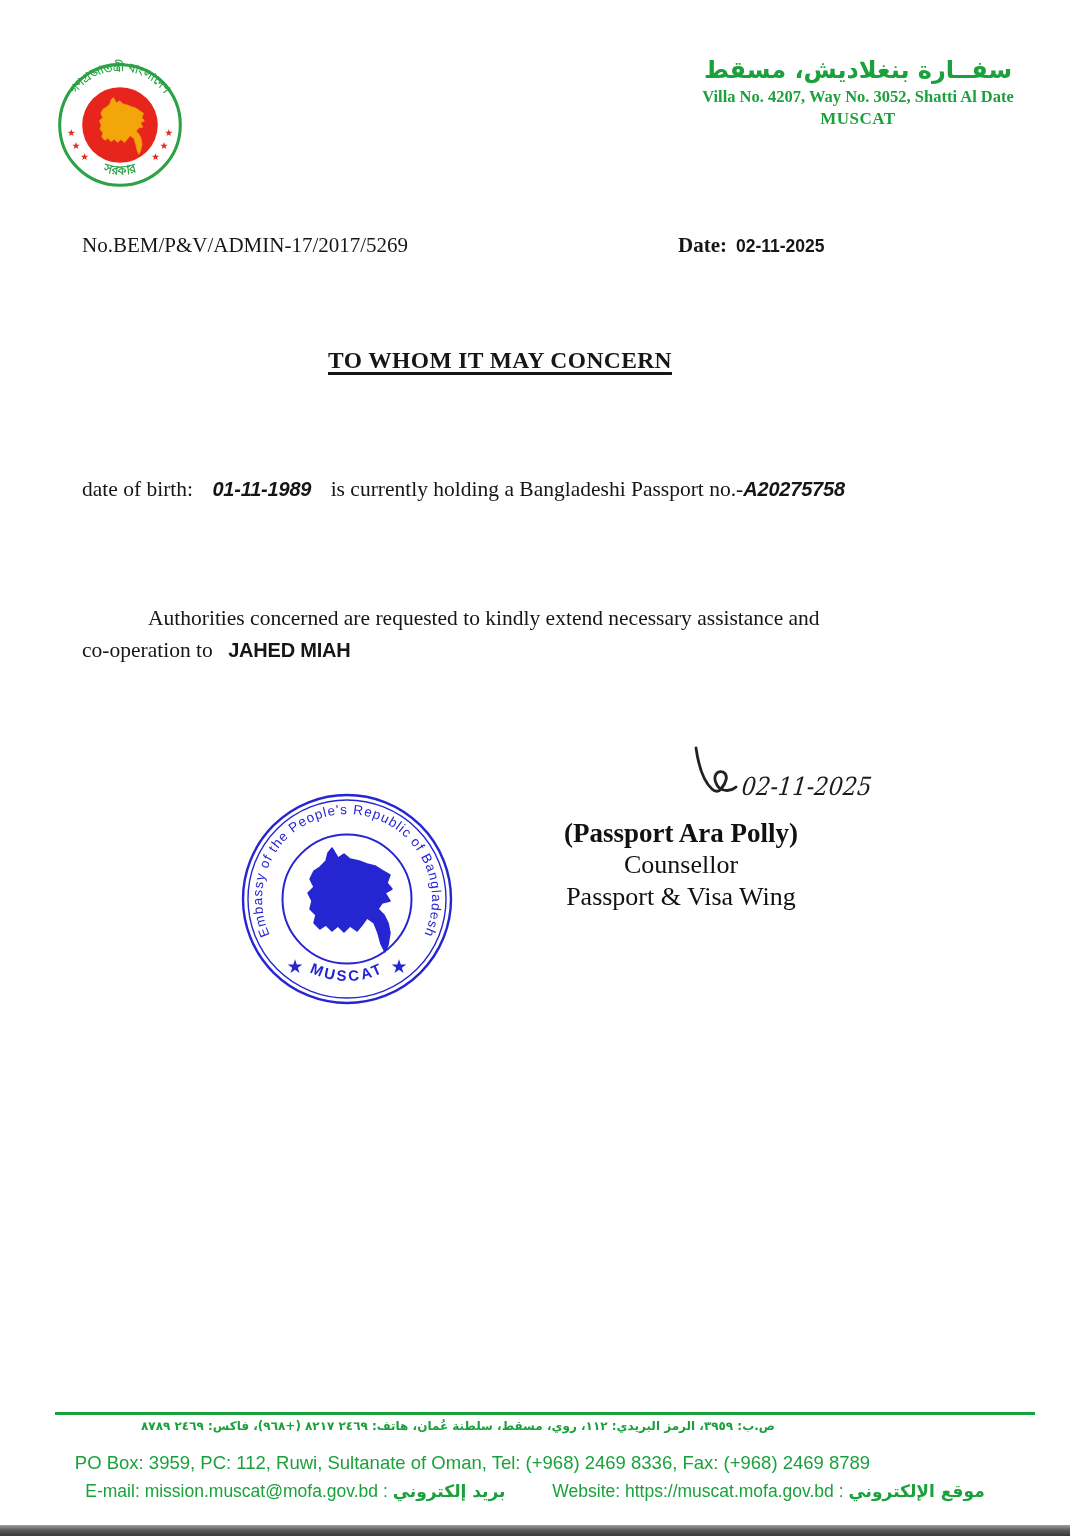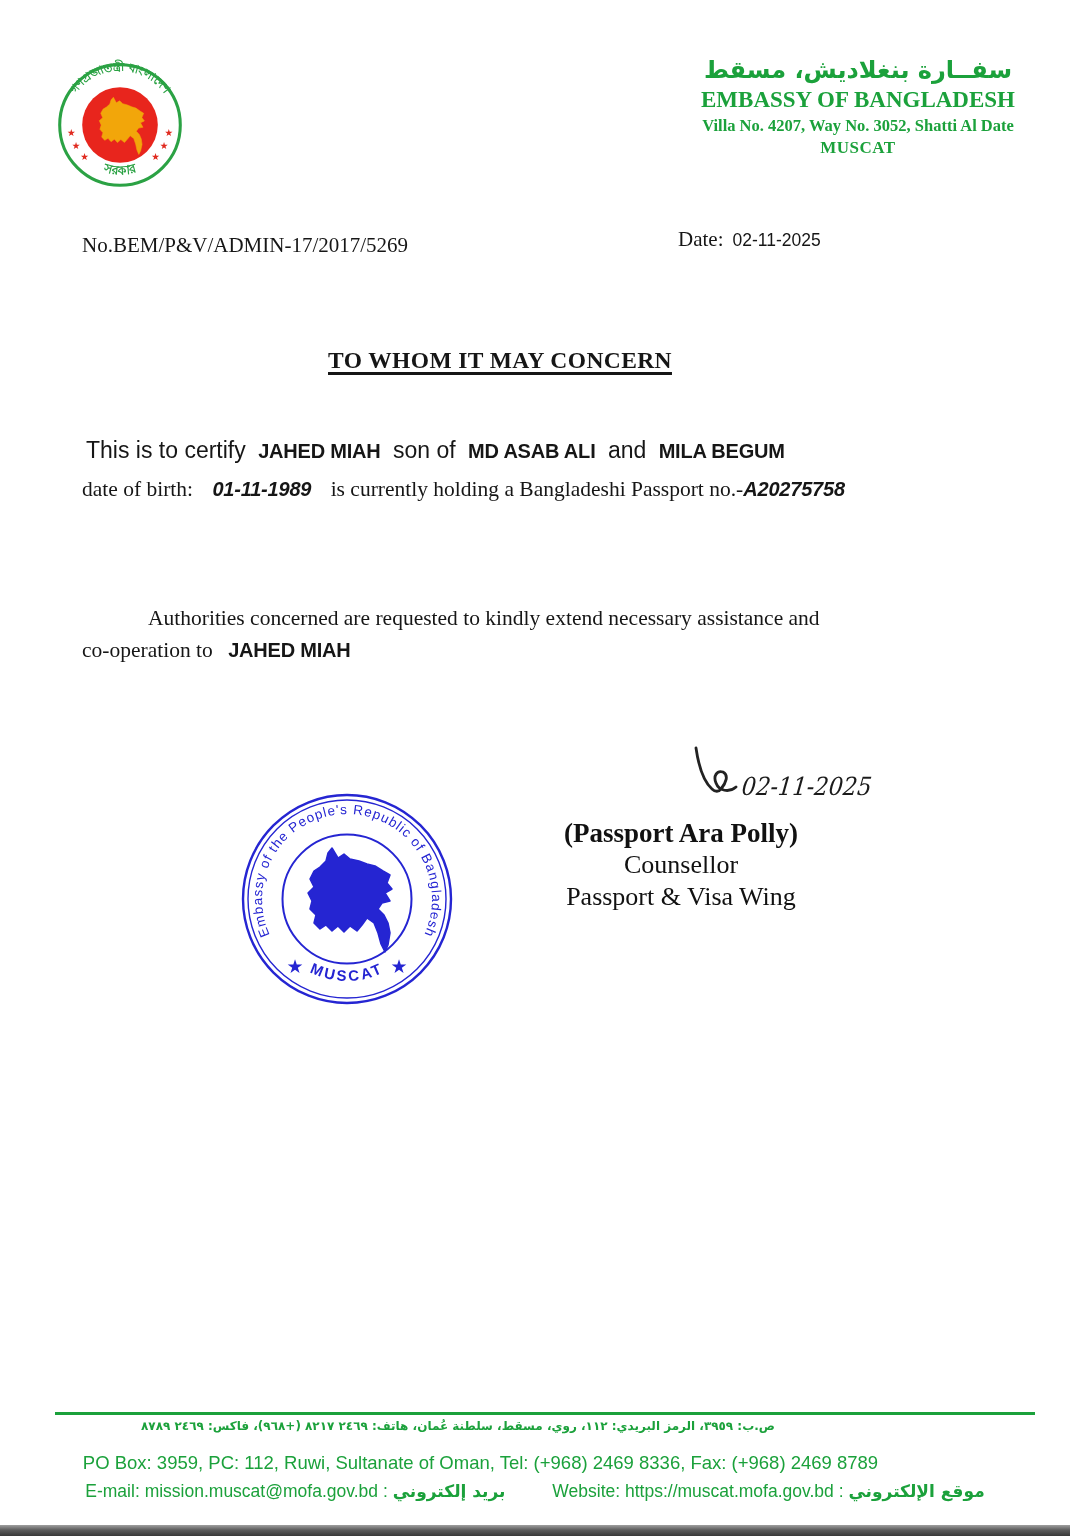--- a/index.html
+++ b/index.html
@@ -13,21 +13,21 @@
   
   .emblem { position:absolute; left:52px; top:58px; width:136px; height:134px; }
   .header-block { position:absolute; left:698px; top:56px; width:320px; text-align:center; color:var(--green); }
   .arabic-title { font-family:"DejaVu Sans", sans-serif; font-weight:bold; font-size:24px; direction:rtl; white-space:nowrap; }
   .embassy-name { font-weight:bold; font-size:23px; margin-top:3px; white-space:nowrap; }
   .address-line { font-weight:bold; font-size:16.5px; margin-top:3px; white-space:nowrap; }
   .city-line { font-weight:bold; font-size:17px; margin-top:2px; letter-spacing:.5px; }
 
   
   .ref-no { left:82px; top:233px; font-size:21px; }
-  .date-row { left:678px; top:227px; font-size:21px; }
+  .date-row { left:678px; top:233px; font-size:21px;font-weight:bold; }
   .date-value { font-family:"Liberation Sans", sans-serif; font-size:17.5px; margin-left:9px; }
 
   
   .doc-title { left:80px; top:347px; width:840px; text-align:center; white-space:nowrap; }
   .doc-title span {
     font-weight:bold; font-size:23.5px; letter-spacing:.4px;
     text-decoration:underline; text-decoration-thickness:2.5px; text-underline-offset:4px;
   }
 
   
@@ -52,21 +52,21 @@
   .sign-t1 { font-size:26px; margin-top:1px; }
   .sign-t2 { font-size:26px; margin-top:2px; }
 
   
   .stamp { position:absolute; left:237px; top:789px; width:220px; height:220px; }
 
   
   .rule { position:absolute; left:55px; top:1412px; width:980px; height:3px; background:var(--green); }
   .f-ar { left:0; top:1419px; width:916px; text-align:center; direction:rtl;
           font-family:"DejaVu Sans", sans-serif; font-weight:bold; font-size:12px; color:var(--green); }
-  .f-po { left:8px; top:1452px; width:945px; text-align:center;
+  .f-po { left:0; top:1452px; width:945px; text-align:center;
           font-family:"Liberation Sans", sans-serif; font-size:18.5px; color:var(--green); }
   .f-web { left:0; top:1481px; width:1070px; text-align:center;
            font-family:"Liberation Sans", sans-serif; font-size:17.5px; color:var(--green); }
   .ar-label { font-family:"DejaVu Sans", sans-serif; font-weight:bold; font-size:17px; direction:rtl; unicode-bidi:isolate; }
   .wgap { margin-left:42px; }
   .scanbar { position:absolute; left:0; top:1525px; width:1070px; height:11px;
              background:linear-gradient(180deg,#a0a0a0 0%,#5d5d5d 45%,#383838 100%); }
 
   svg text { user-select:none; }
 </style>
@@ -94,42 +94,33 @@
         <text x="-46" y="25">★</text>
         <text x="-37" y="37">★</text>
       <text x="51" y="12">★</text>
         <text x="46" y="25">★</text>
         <text x="37" y="37">★</text>
     </g>
   </svg>
 
   <div class="header-block">
     <div class="arabic-title">سفــارة بنغلاديش، مسقط</div>
-    <div class="embassy-name">EMBASSY OF BANGLADESH</div>
     <div class="address-line">Villa No. 4207, Way No. 3052, Shatti Al Date</div>
     <div class="city-line">MUSCAT</div>
   </div>
 
   <div class="abs ref-no">No.BEM/P&amp;V/ADMIN-17/2017/5269</div>
   <div class="abs date-row">
     <span>Date:</span><span class="date-value">02-11-2025</span>
   </div>
 
   <div class="abs doc-title">
     <span>TO WHOM IT MAY CONCERN</span>
   </div>
 
-  <div class="abs l1 sans">
-    <span>This is to certify</span>
-    <span class="bdata g6">JAHED MIAH</span>
-    <span class="g6">son of</span>
-    <span class="bdata g6">MD ASAB ALI</span>
-    <span class="g6">and</span>
-    <span class="bdata g6">MILA BEGUM</span>
-  </div>
   <div class="abs l2">
     <span>date of birth:</span>
     <span class="bdata g14">01-11-1989</span>
     <span class="g14">is  currently holding a Bangladeshi Passport no.-</span><span class="bdata">A20275758</span>
   </div>
 
   <div class="abs para2a">Authorities concerned are requested to kindly extend necessary assistance and</div>
   <div class="abs para2b">
     <span>co-operation to</span>
     <span class="bdata g10">JAHED MIAH</span>

